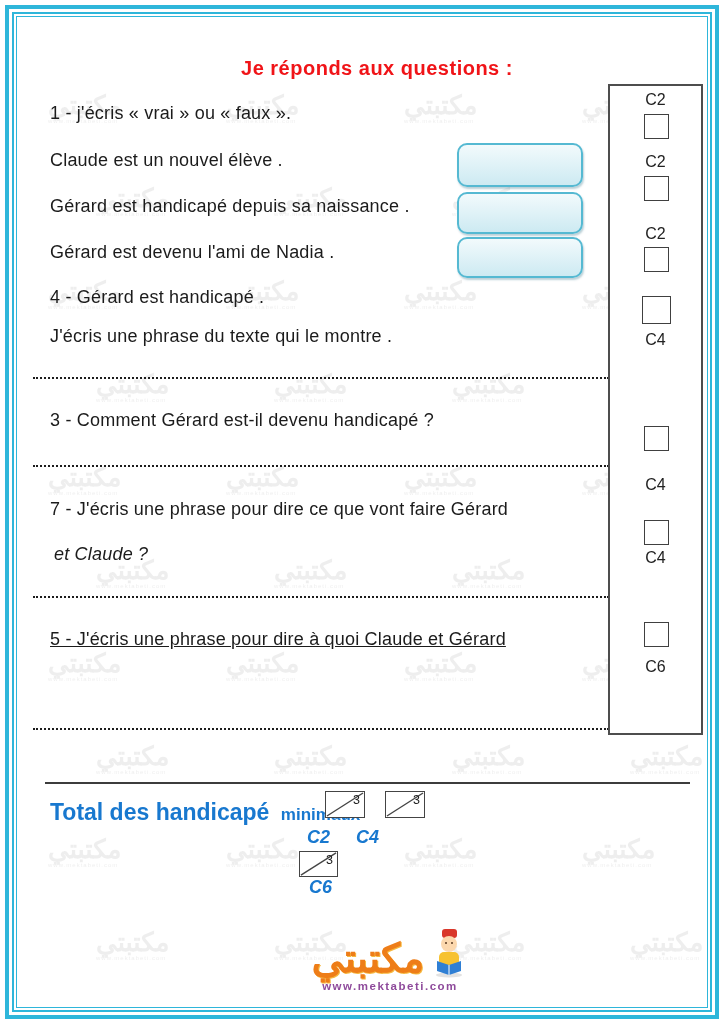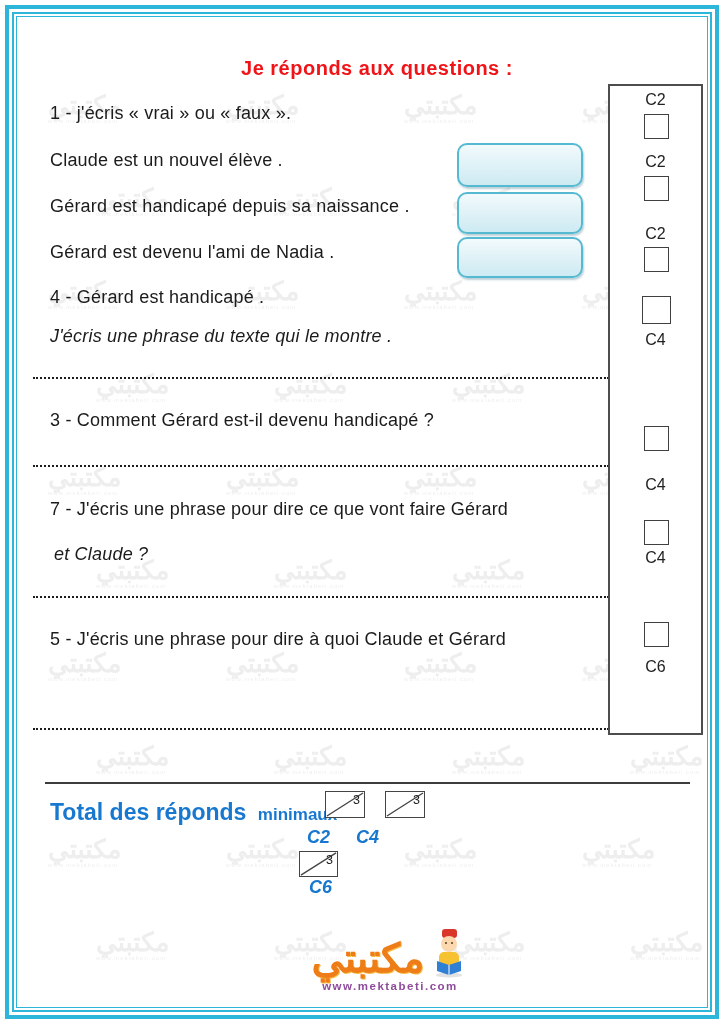--- a/index.html
+++ b/index.html
@@ -26,25 +26,25 @@
   .title{
     position:absolute;top:57px;left:20px;width:714px;text-align:center;
     font-size:20px;font-weight:bold;color:#f01418;margin:0;letter-spacing:.5px;
   }
   .line{position:absolute;left:50px;font-size:18px;white-space:nowrap;letter-spacing:.2px;}
   .q1 {top:103px;}
   .s1 {top:150px;}
   .s2 {top:196px;}
   .s3 {top:242px;}
   .q2 {top:287px;}
-  .q2i{top:326px;font-style:italic;}
+  .q2i{top:326px;}
   .q3 {top:410px;}
   .q4 {top:499px;}
   .q4c{top:544px;left:54px;font-style:italic;}
-  .q5 {top:629px;}
+  .q5 {top:629px;text-decoration:underline;}
   .q5c{top:672px;}
 
   
   .answer-box{
     position:absolute;left:457px;width:122px;height:38px;
     border:2px solid #55b9d2;border-radius:10px;
     background:linear-gradient(#f2fafc,#cdeaf2);
     box-shadow:1px 2px 2px rgba(60,120,140,.35);
   }
   .ab1{top:143px;height:40px;}
@@ -188,21 +188,21 @@
     <span class="clabel l5">C4</span>
     <span class="cbox b6"></span>
     <span class="clabel l6">C4</span>
     <span class="cbox b7"></span>
     <span class="clabel l7">C6</span>
   </div>
 
   <div class="sep"></div>
 
   <div class="total-label">
-    <span class="big">Total des réponds</span>
+    <span class="big">Total des handicapé</span>
     <span class="small">minimaux</span>
   </div>
 
   <div class="score-box sb1">
     <svg viewBox="0 0 40 27" preserveAspectRatio="none">
       <line x1="1" y1="26" x2="39" y2="1" stroke="#444" stroke-width="1.4"></line>
     </svg>
     <span class="max">3</span>
   </div>
   <div class="score-box sb2">

